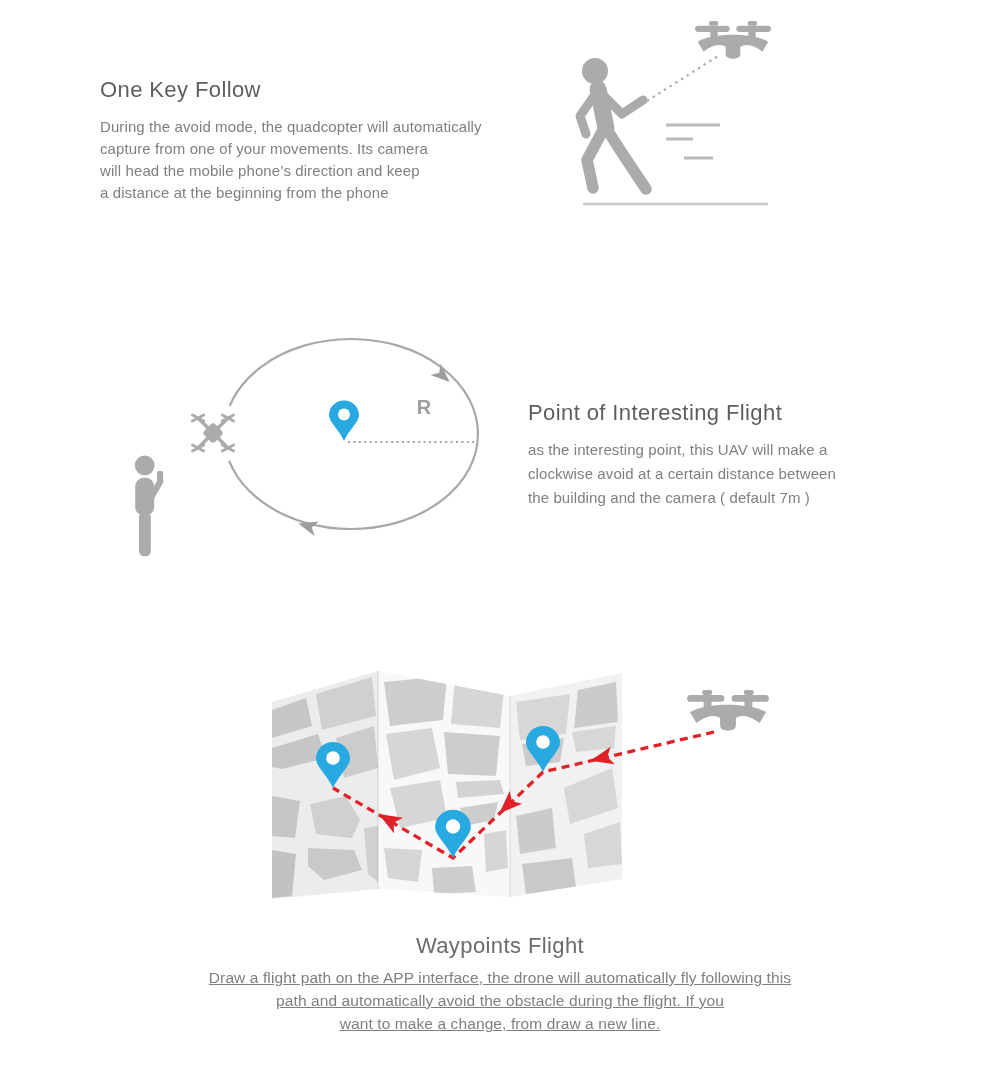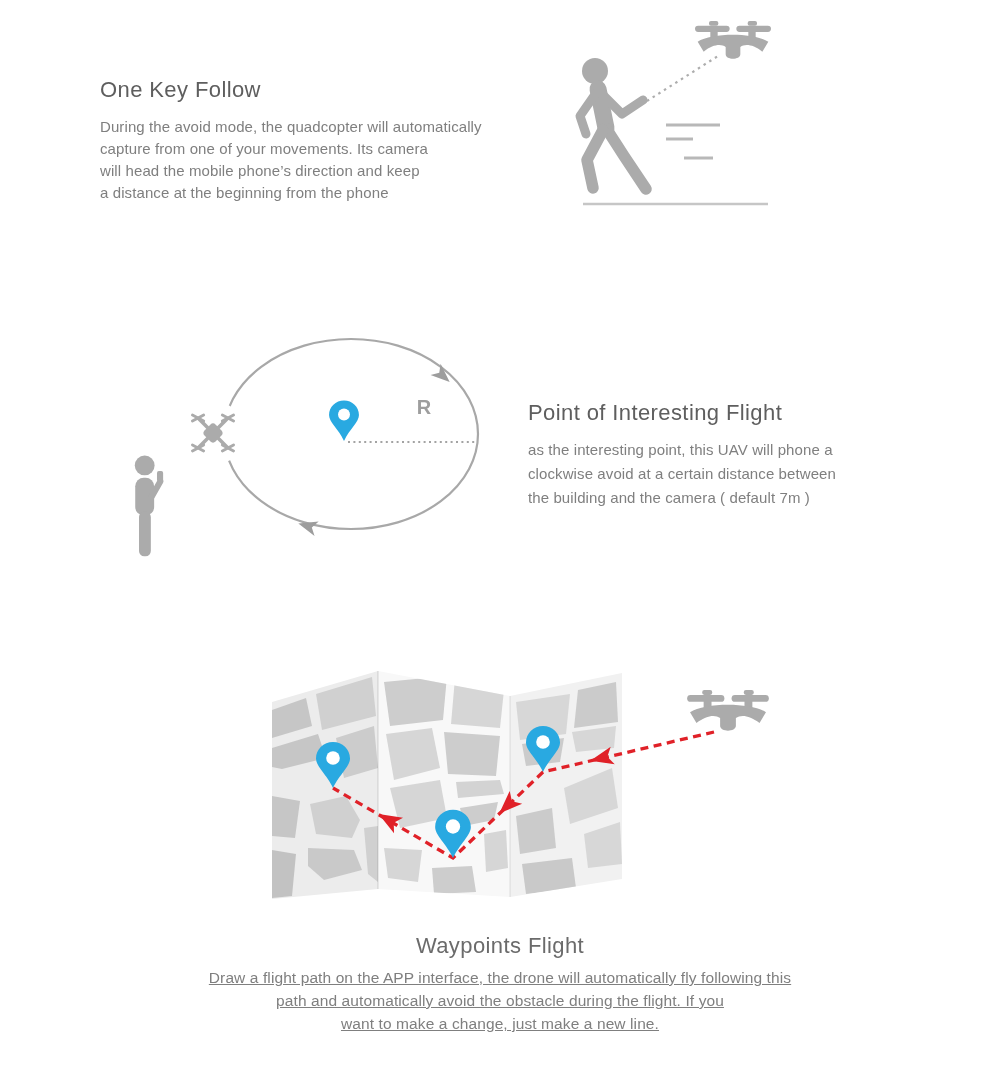--- a/index.html
+++ b/index.html
@@ -122,21 +122,21 @@
   <use href="#droneTop" x="72" y="77" width="52" height="52"></use>
   <line x1="233" y1="112" x2="362" y2="112" stroke="#a3a3a3" stroke-width="2" stroke-dasharray="2 3.4"></line>
   <text x="309" y="84" font-size="20" font-weight="700" fill="#9e9e9e" text-anchor="middle">R</text>
   <use href="#pinShape" transform="translate(229,111) scale(0.88)"></use>
   <use href="#personPhone" x="14" y="125" width="38" height="104"></use>
 </svg>
 
 <div class="abs" style="left:528px;top:399px;">
   <div class="sec-title">Point of Interesting Flight</div>
   <div class="sec-body lh24" style="margin-top:11px;">
-    <div class="ln">as the interesting point, this UAV will phone a</div>
+    <div class="ln">as the interesting point, this UAV will make a</div>
     <div class="ln">clockwise avoid at a certain distance between</div>
     <div class="ln">the building and the camera ( default 7m )</div>
   </div>
 </div>
 
 <svg class="abs" style="left:272px;top:668px;" width="518" height="242" viewBox="0 0 518 242">
   <defs>
     <clipPath id="clipP1">
         <polygon points="0,34 106,3 106,221 0,231"></polygon>
       </clipPath>
@@ -203,14 +203,14 @@
   <use href="#pinShape" transform="translate(271,104)"></use>
   <use href="#pinShape" transform="translate(181,190) scale(1.05)"></use>
 
   <use href="#droneFront" x="413" y="22" width="86" height="43"></use>
 </svg>
 
 <div class="abs centered sec-title" style="top:932px;color:#6b6b6b;">Waypoints Flight</div>
 <div class="abs centered sec-body lh23" style="top:966px;font-size:15.5px;">
   <div class="ln">Draw a flight path on the APP interface, the drone will automatically fly following this</div>
   <div class="ln">path and automatically avoid the obstacle during the flight. If you</div>
-  <div class="ln">want to make a change, just make a new line.</div>
+  <div class="ln">want to make a change, from draw a new line.</div>
 </div>
 
 </body></html>

